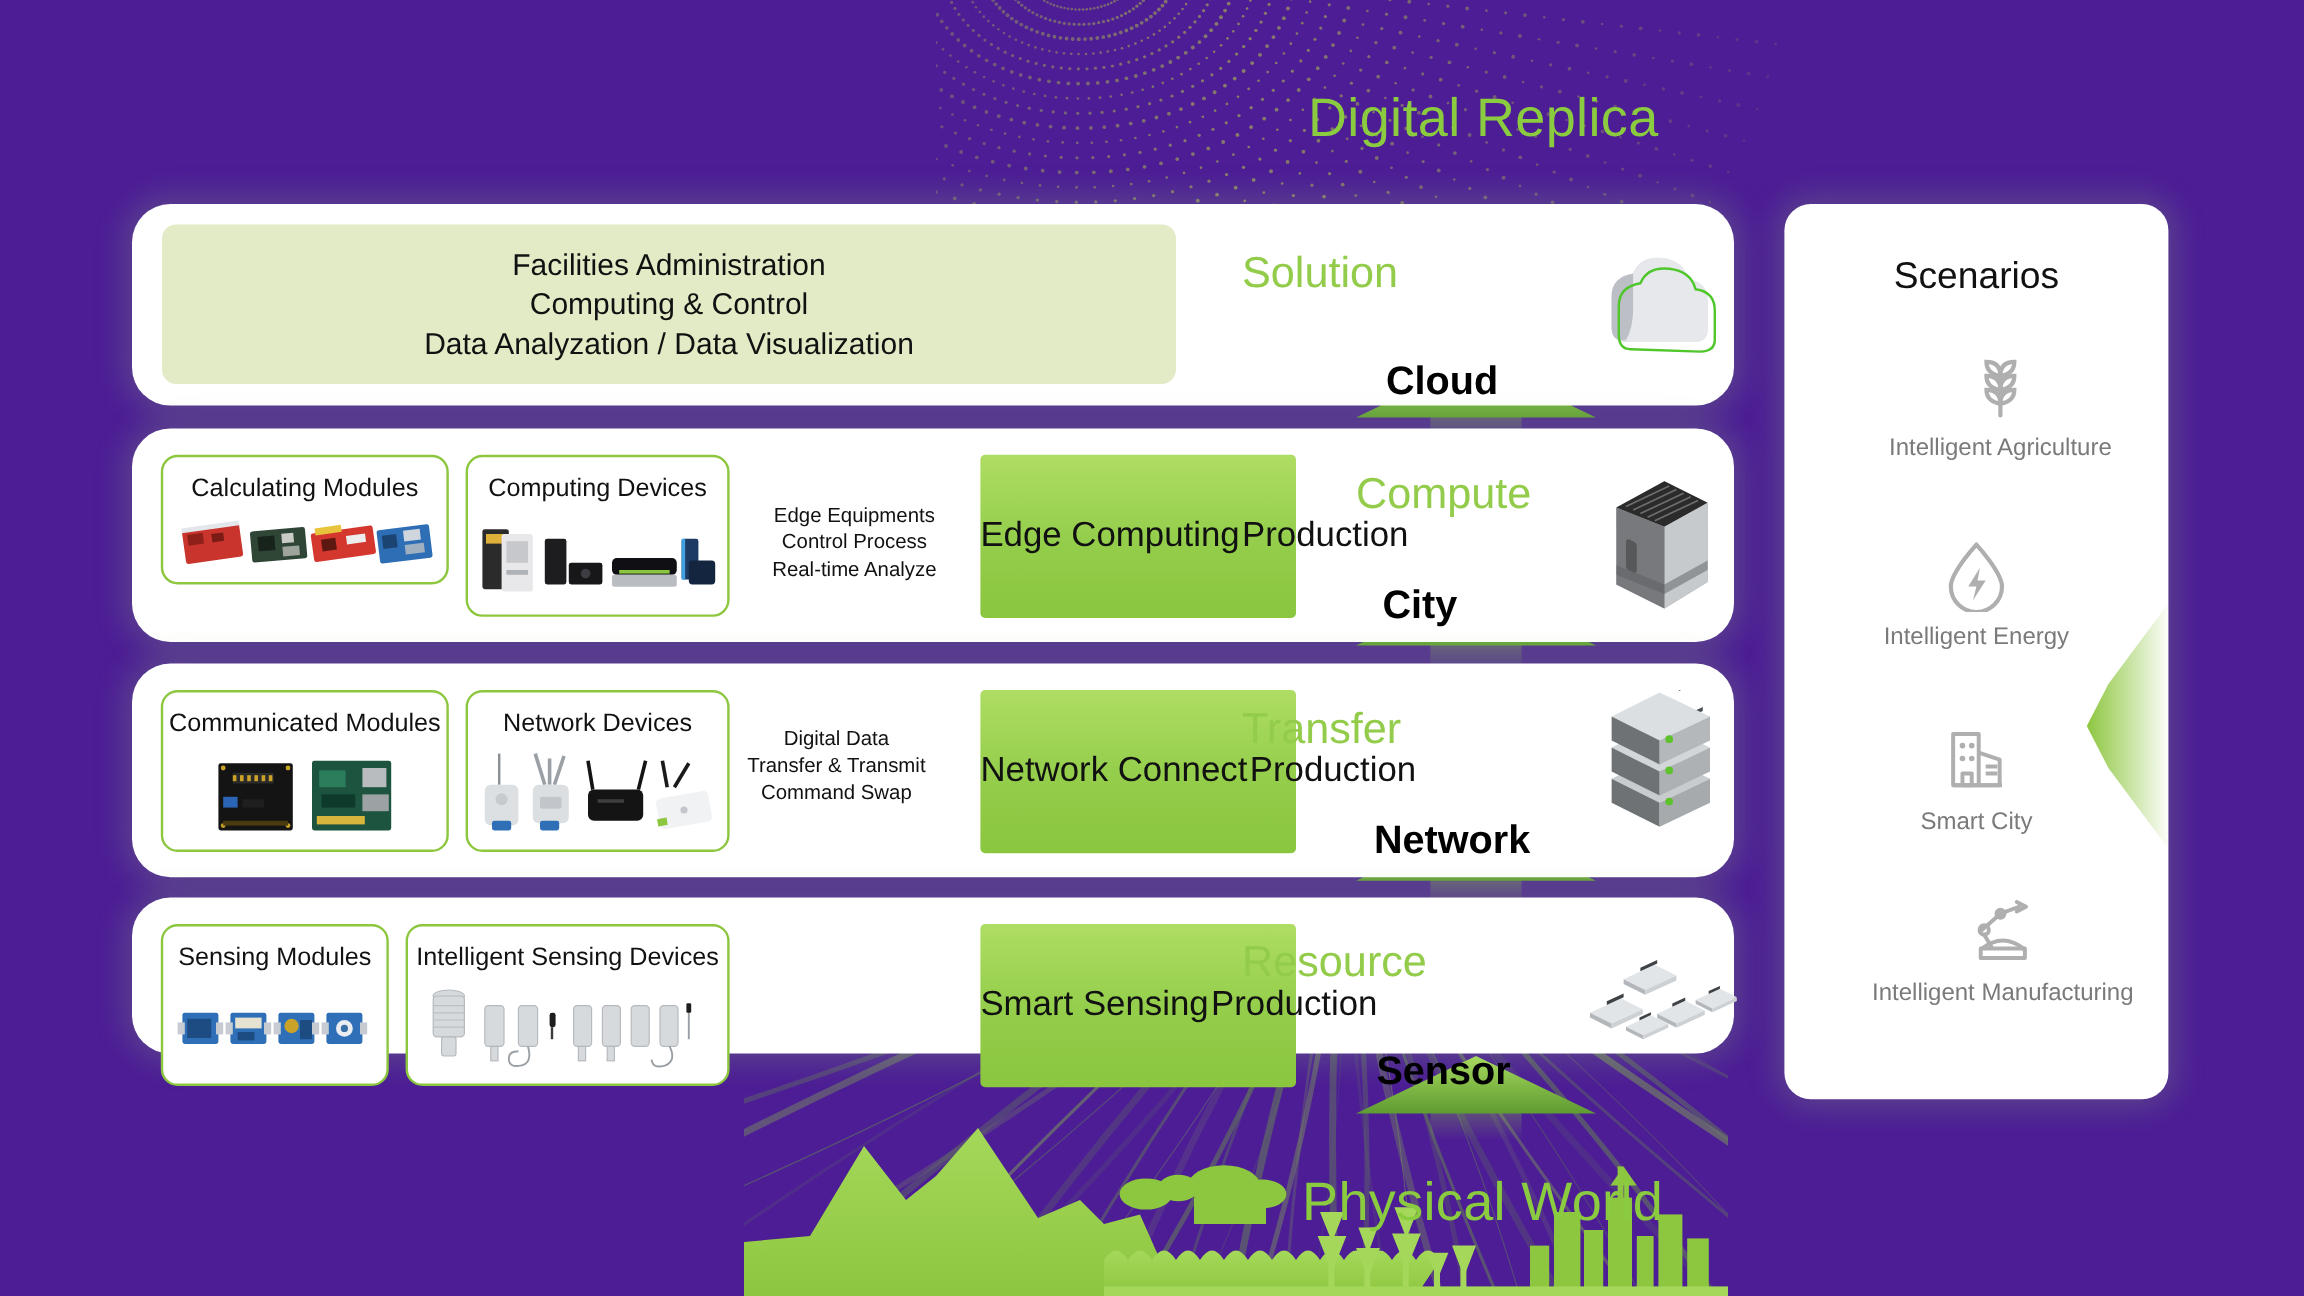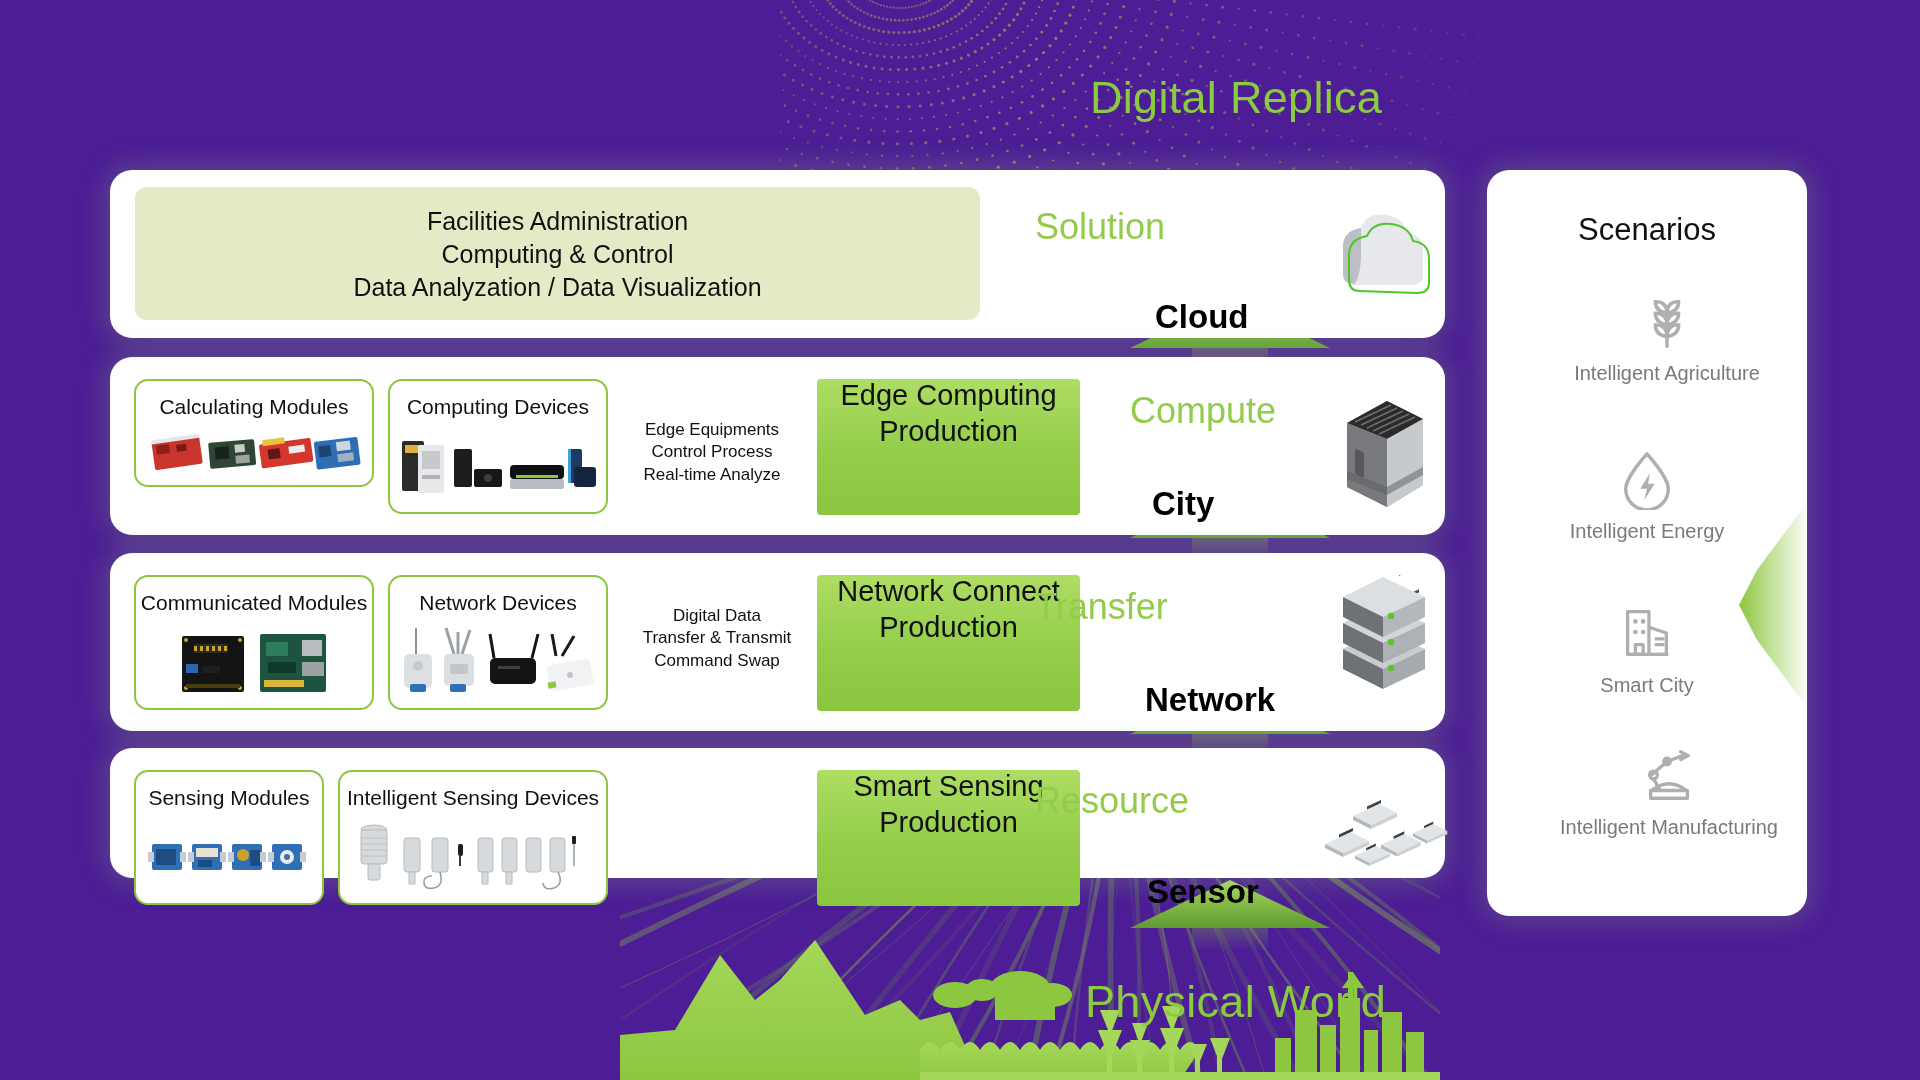--- a/index.html
+++ b/index.html
@@ -41,21 +41,21 @@
     letter-spacing: .3px;
     white-space: nowrap;
   }
   #title-digital-replica { top: 72px; left: 1090px; }
   #title-physical-world  { bottom: 52px; left: 1085px; }
 
   
   .row-panel {
     position: absolute;
     background: #ffffff;
-    border-radius: 22px;
+    border-radius: 32px;
     box-shadow: 0 0 26px 6px rgba(150,210,120,.22);
     padding-left: 14px;
   }
   #panel-solution { left: 110px; top: 170px;  width: 1335px; height: 168px; }
   #panel-compute  { left: 110px; top: 357px;  width: 1335px; height: 178px; }
   #panel-transfer { left: 110px; top: 553px;  width: 1335px; height: 178px; }
   #panel-resource { left: 110px; top: 748px;  width: 1335px; height: 130px; }
 
   
   .pale-box {
@@ -95,22 +95,22 @@
     color: #111;
     line-height: 1.32;
     white-space: nowrap;
   }
 
   
   .prod-box {
     position: absolute;
     background: linear-gradient(180deg, #AEDD63 0%, #93CD4A 55%, #8BC63F 100%);
     border-radius: 4px;
-    display: flex; flex-direction: column;
-    align-items: center; justify-content: flex-start;
+    display: flex; flex-direction: row;
+    align-items: center; justify-content: space-between;
     gap: 2px;
   }
   .prod-box .pl {
     font-size: 29px; color: #111; line-height: 1.16; white-space: nowrap;
   }
 
   
   .layer-green {
     position: absolute;
     color: #93CC4A;
@@ -1422,21 +1422,21 @@
             <path d="M158 30 L154 8"></path>
               <path d="M164 30 L176 10"></path>
           </g>
           <rect x="150" y="36" width="44" height="26" rx="4" fill="#F1F2F4" transform="rotate(-10 172 49)"></rect>
           <circle cx="172" cy="49" r="3" fill="#C3C7CB"></circle>
           <rect x="150" y="56" width="8" height="6" fill="#8DC63F" transform="rotate(-10 154 59)"></rect>
         </svg>
       </div>
     </div>
 
-    <div class="desc" style="left:512px; top:52px; width:190px;">
+    <div class="desc" style="left:492px; top:52px; width:190px;">
       <div>Digital Data</div>
       <div>Transfer &amp; Transmit</div>
       <div>Command Swap</div>
     </div>
 
     <div class="prod-box" style="left:707px; top:22px; width:263px; height:136px;">
       <div class="pl">Network Connect</div>
       <div class="pl">Production</div>
     </div>
 

